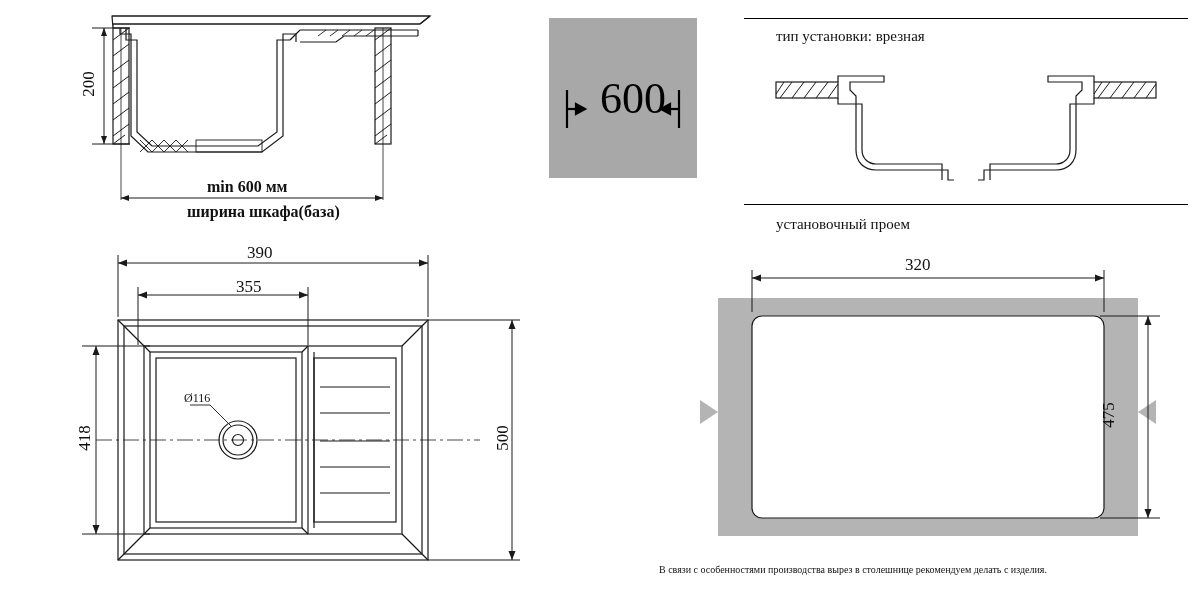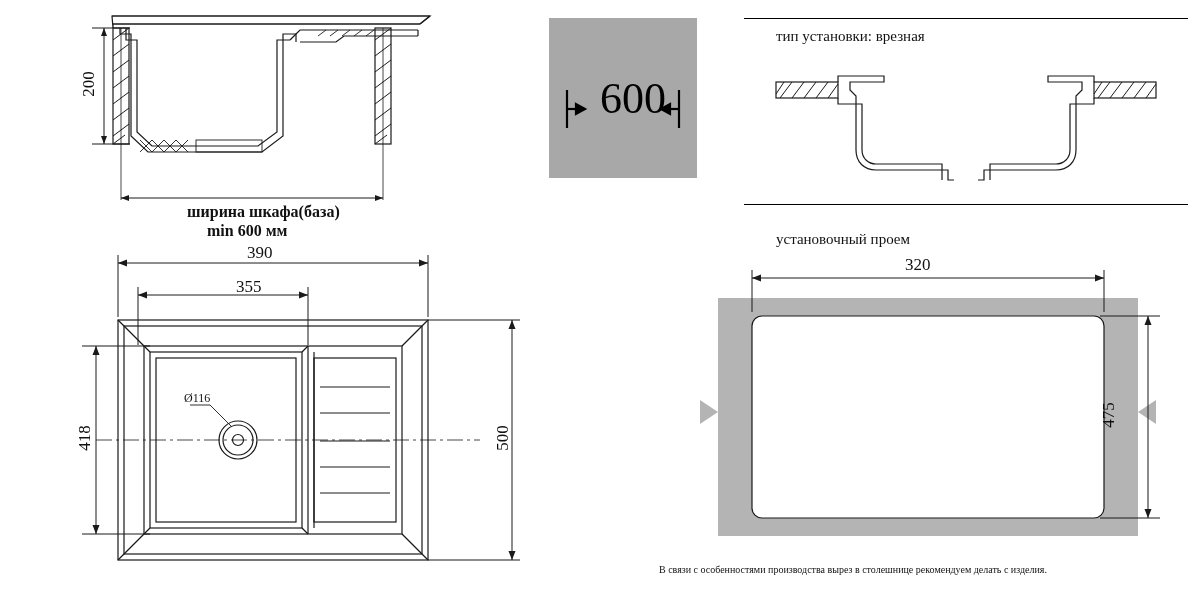--- a/index.html
+++ b/index.html
@@ -96,21 +96,21 @@
     <g stroke="#1a1a1a" stroke-width="1">
       <line x1="121" y1="198" x2="383" y2="198"></line>
       <path d="M121,198 l8,-3 l0,6 z" fill="#1a1a1a" stroke="none"></path>
       <path d="M383,198 l-8,-3 l0,6 z" fill="#1a1a1a" stroke="none"></path>
     </g>
   </g>
 </svg>
 </div>
 
 <div class="lbl dim" style="left:76px;top:74px;transform:rotate(-90deg);">200</div>
-<div class="lbl ttl" style="left:207px;top:178px;font-size:16px;font-weight:bold;margin-top:44px;">min 600 мм</div>
+<div class="lbl ttl" style="left:207px;top:178px;font-size:16px;font-weight:bold;">min 600 мм</div>
 <div class="lbl ttl" style="left:177px;top:203px;font-size:16px;font-weight:bold;margin-left:10px;">ширина шкафа(база)</div>
 
 <div class="box600"></div>
 <div class="abs" style="left:549px;top:18px;width:148px;height:160px;">
   <svg width="148" height="160" viewBox="0 0 148 160">
     <g stroke="#000" stroke-width="2.2" fill="#000">
       <line x1="18" y1="72" x2="18" y2="110"></line>
       <line x1="18" y1="91" x2="36" y2="91"></line>
       <path d="M36,91 l-9,-5 l0,10 z"></path>
       <line x1="130" y1="72" x2="130" y2="110"></line>
@@ -151,21 +151,21 @@
     <path d="M94,24 L94,18 L140,18 L140,24 L106,24 L106,32 L112,38 L112,92 C112,104 120,112 132,112 L204,112 L204,122 L210,122"></path>
     <path d="M94,40 L94,46 L118,46 L118,92 C118,100 124,106 132,106 L198,106 L198,122"></path>
 
     <path d="M350,24 L350,18 L304,18 L304,24 L338,24 L338,32 L332,38 L332,92 C332,104 324,112 312,112 L240,112 L240,122 L234,122"></path>
     <path d="M350,40 L350,46 L326,46 L326,92 C326,100 320,106 312,106 L246,106 L246,122"></path>
   </g>
 </svg>
 </div>
 
 <div class="sep" style="left:744px;top:204px;width:444px;"></div>
-<div class="lbl ttl" style="left:776px;top:231px;font-size:15px;">установочный проем</div>
+<div class="lbl ttl" style="left:776px;top:216px;font-size:15px;">установочный проем</div>
 
 <div class="abs" style="left:690px;top:250px;width:510px;height:310px;">
 <svg width="510" height="310" viewBox="0 0 510 310">
 
   <rect x="28" y="48" width="420" height="238" fill="#b4b4b4"></rect>
 
   <path d="M28,162 l-18,-12 l0,24 z" fill="#b4b4b4"></path>
   <path d="M448,162 l18,-12 l0,24 z" fill="#b4b4b4"></path>
 
   <rect x="62" y="66" width="352" height="202" rx="10" ry="10" fill="#ffffff" stroke="#1a1a1a" stroke-width="1.2"></rect>

